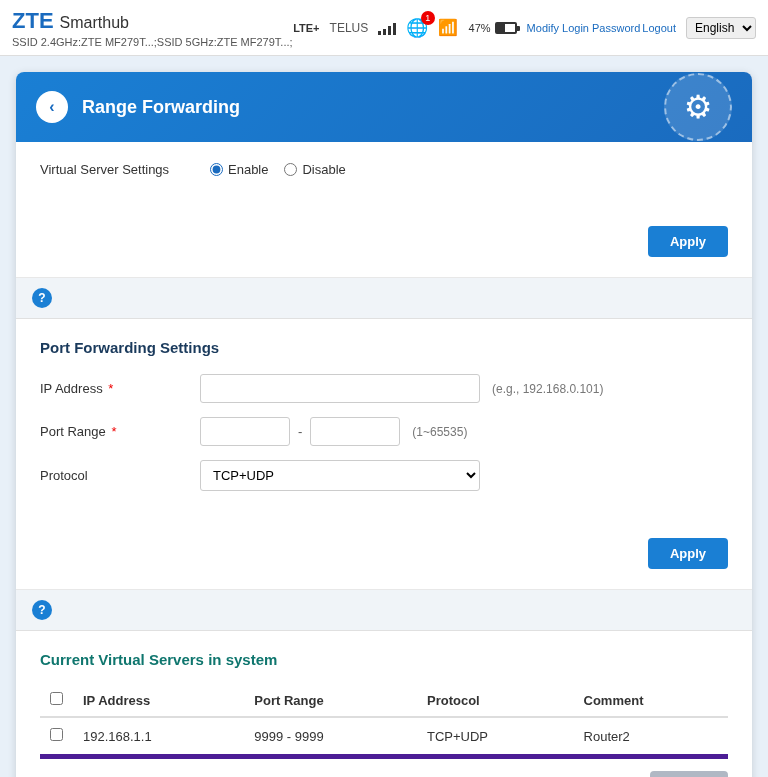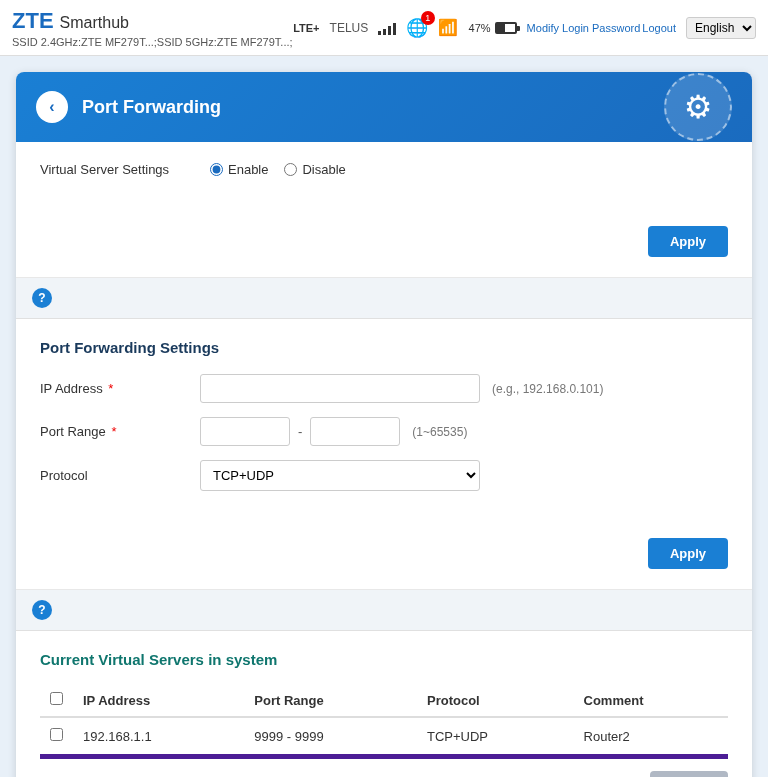--- a/index.html
+++ b/index.html
@@ -411,21 +411,21 @@
       <option>English</option>
     </select>
   </div>
 </div>
 
 <div class="main-content">
   <div class="page-card">
 
     <div class="page-header">
       <button class="back-btn">‹</button>
-      <span class="page-title-text">Port Forwarding</span>
+      <span class="page-title-text">Range Forwarding</span>
       <div class="gear-circle">
         <span class="gear-icon-svg">⚙</span>
       </div>
     </div>
 
     <div class="section-body">
       <div class="virtual-server-row">
         <span class="vs-label">Virtual Server Settings</span>
         <div class="radio-group">
           <label class="radio-option">

